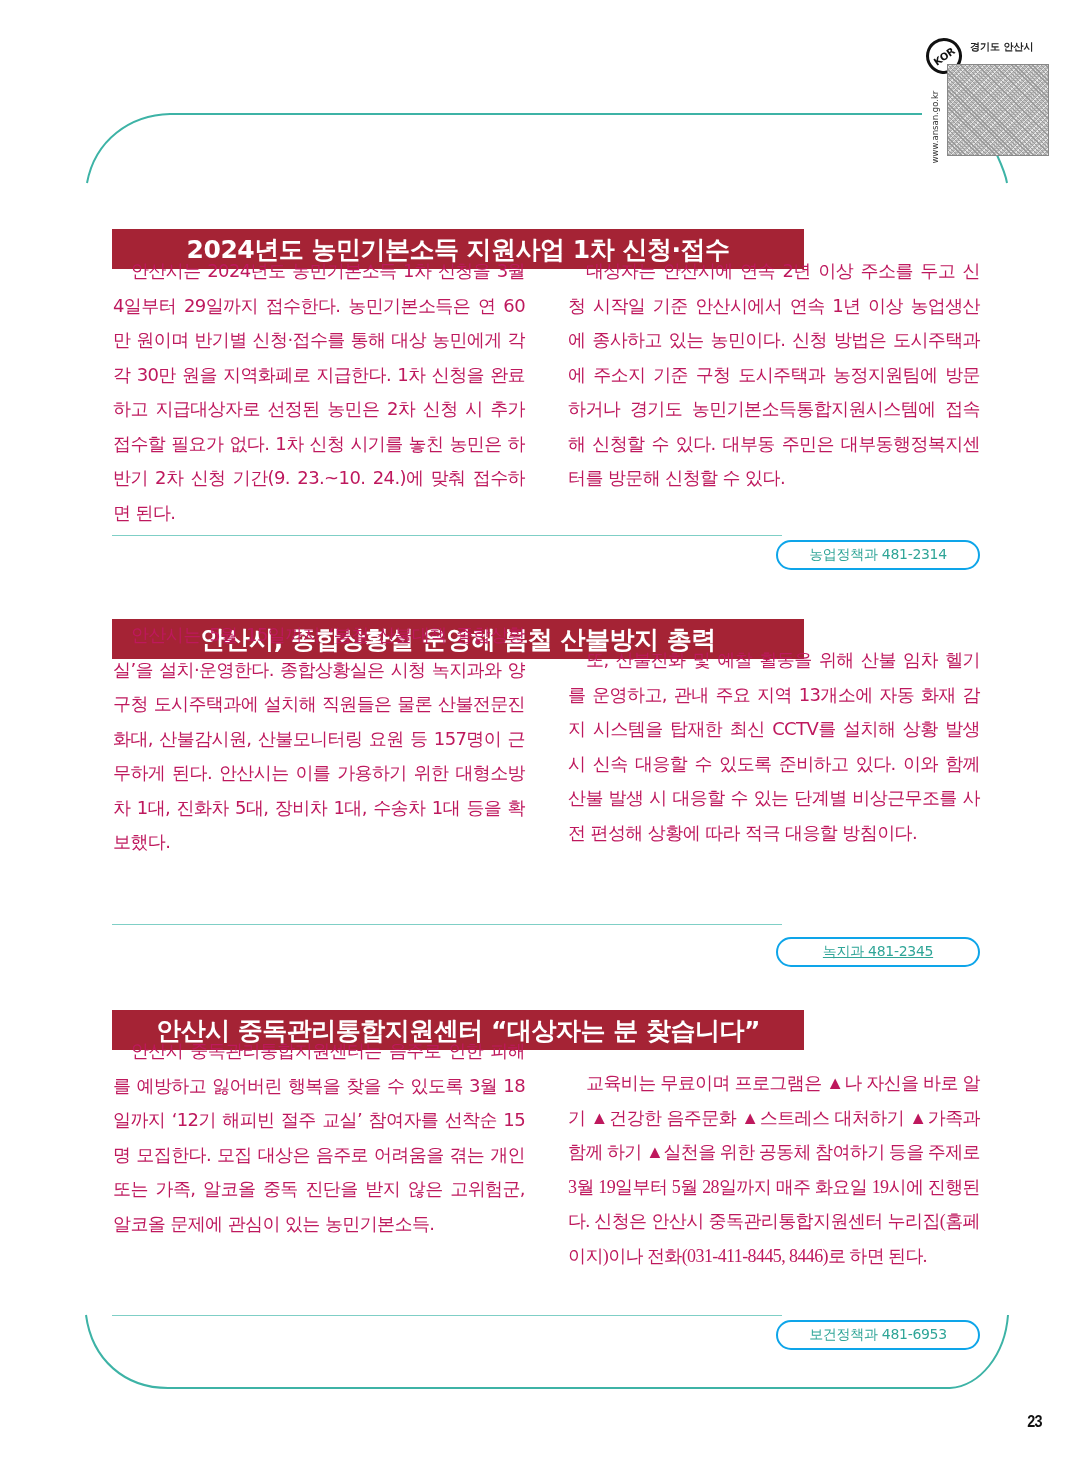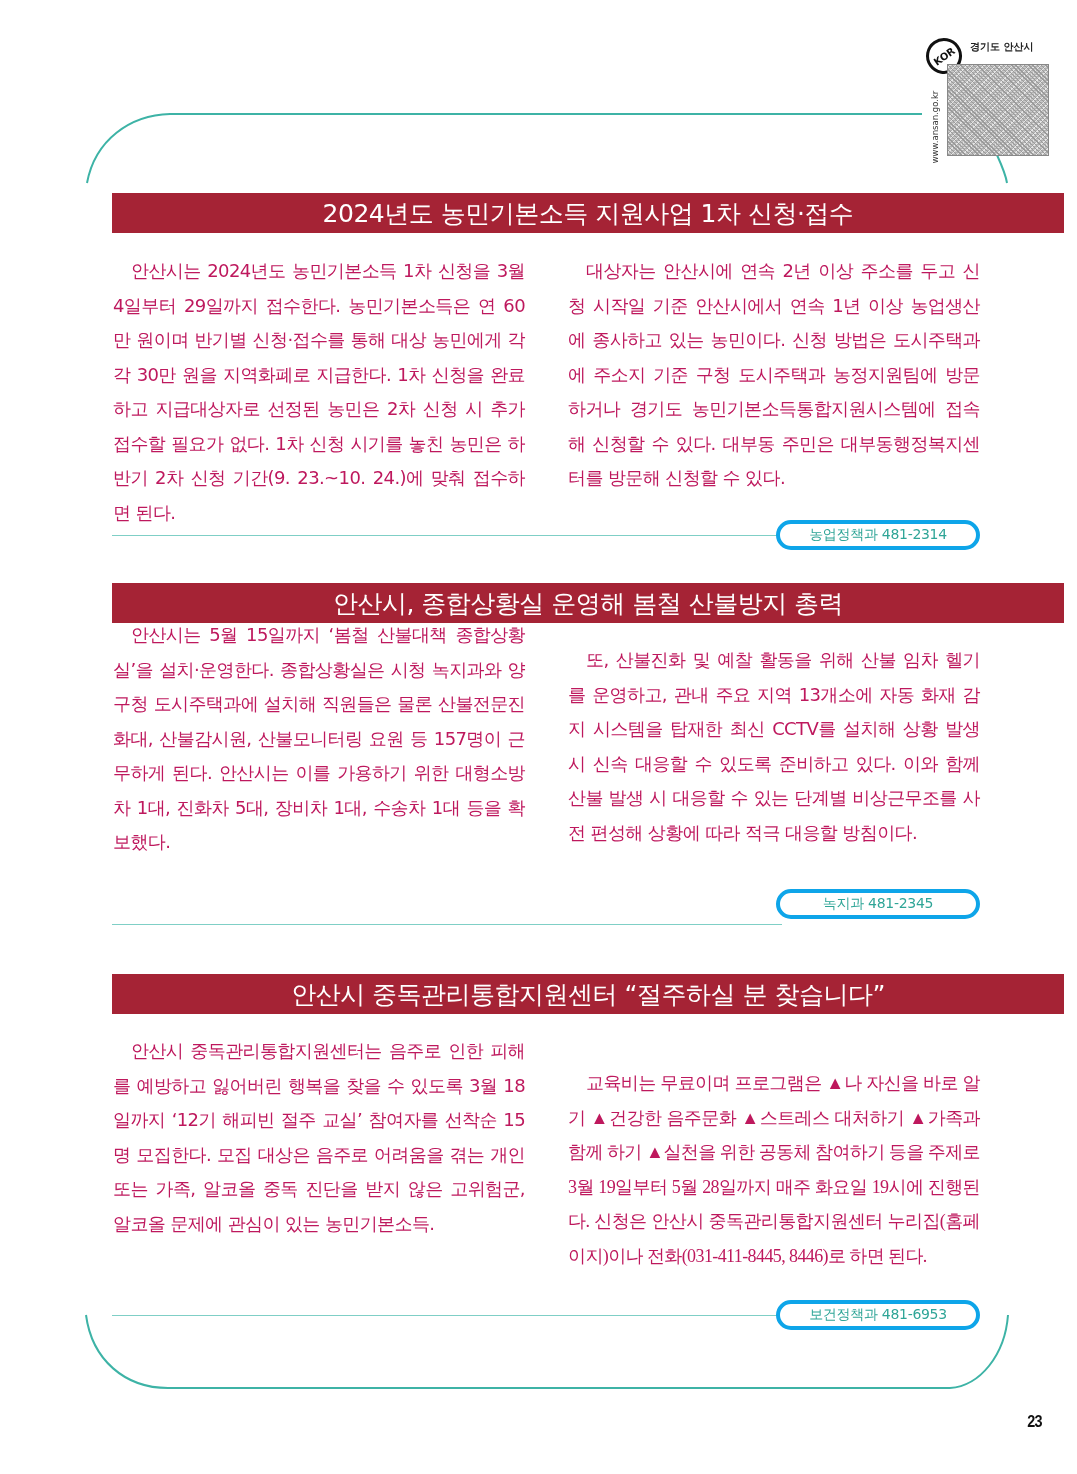--- a/index.html
+++ b/index.html
@@ -28,43 +28,44 @@
     border: 1px solid #888; box-sizing: border-box;
     background-color: #c8c8c8;
     background-image:
       repeating-linear-gradient(45deg, #9a9a9a 0 1px, transparent 1px 3px),
       repeating-linear-gradient(-45deg, #e6e6e6 0 1px, transparent 1px 4px),
       repeating-linear-gradient(0deg, #b0b0b0 0 1px, transparent 1px 2px);
   }
 
   
   .heading-bar {
-    position: absolute; left: 112px; width: 952px; height: 40px;
+    position: absolute; left: 112px; width: 692px; height: 40px;
     background: #a52335; color: #ffffff;
     display: flex; align-items: center; justify-content: center;
-    font-size: 25px; font-weight: normal; letter-spacing: -0.5px;
+    font-size: 25px; font-weight: bold; letter-spacing: -0.5px; margin-top: 36px;
   }
 
   
   .col {
     position: absolute; width: 412px;
     font-size: 18px; line-height: 34.5px; letter-spacing: -0.6px;
     text-align: justify; color: #be185d;
   }
   .col p { margin: 0; text-indent: 18px; }
   .col-left { left: 113px; }
   .col-right { left: 568px; }
 
   
   .contact-line { position: absolute; left: 112px; height: 1px; background: #7fcfc6; }
   .contact-pill {
     position: absolute; left: 776px; width: 204px; height: 30px;
-    border: 4px solid #0ea5e9; border-radius: 16px; box-sizing: border-box; background: #fff;
+    border: 2px solid #0ea5e9; border-radius: 16px; box-sizing: border-box; background: #fff;
     color: #2fa597; font-size: 14px; display: flex; align-items: center; justify-content: center;
     letter-spacing: -0.3px;
+    margin-top: 20px;
   }
 
   .page-number {
     position: absolute; left: 1026px; top: 1412px; font-size: 17px; font-weight: bold;
     color: #111; font-family: "Liberation Sans", sans-serif; letter-spacing: -1px; transform: scaleX(0.85);
   }
 </style>
 </head>
 <body>
 
@@ -95,23 +96,23 @@
 <div class="contact-pill" style="top:520px;">농업정책과 481-2314</div>
 
 <div class="heading-bar" style="top:583px;text-align:right;">안산시, 종합상황실 운영해 봄철 산불방지 총력</div>
 <div class="col col-left" style="top:618px;">
   <p>안산시는 5월 15일까지 ‘봄철 산불대책 종합상황실’을 설치·운영한다. 종합상황실은 시청 녹지과와 양 구청 도시주택과에 설치해 직원들은 물론 산불전문진화대, 산불감시원, 산불모니터링 요원 등 157명이 근무하게 된다. 안산시는 이를 가용하기 위한 대형소방차 1대, 진화차 5대, 장비차 1대, 수송차 1대 등을 확보했다.</p>
 </div>
 <div class="col col-right" style="top:643px;">
   <p>또, 산불진화 및 예찰 활동을 위해 산불 임차 헬기를 운영하고, 관내 주요 지역 13개소에 자동 화재 감지 시스템을 탑재한 최신 CCTV를 설치해 상황 발생 시 신속 대응할 수 있도록 준비하고 있다. 이와 함께 산불 발생 시 대응할 수 있는 단계별 비상근무조를 사전 편성해 상황에 따라 적극 대응할 방침이다.</p>
 </div>
 <div class="contact-line" style="top:924px; width:670px;"></div>
-<div class="contact-pill" style="top:889px;">녹지과 481-2345</div>
+<div class="contact-pill" style="top:917px;text-decoration:underline;">녹지과 481-2345</div>
 
-<div class="heading-bar" style="top:974px;">안산시 중독관리통합지원센터 “절주하실 분 찾습니다”</div>
+<div class="heading-bar" style="top:974px;">안산시 중독관리통합지원센터 “대상자는 분 찾습니다”</div>
 <div class="col col-left" style="top:1034px;">
   <p>안산시 중독관리통합지원센터는 음주로 인한 피해를 예방하고 잃어버린 행복을 찾을 수 있도록 3월 18일까지 ‘12기 해피빈 절주 교실’ 참여자를 선착순 15명 모집한다. 모집 대상은 음주로 어려움을 겪는 개인 또는 가족, 알코올 중독 진단을 받지 않은 고위험군, 알코올 문제에 관심이 있는 농민기본소득.</p>
 </div>
 <div class="col col-right" style="top:1066px;font-family:Liberation Serif, serif;">
   <p>교육비는 무료이며 프로그램은 ▲나 자신을 바로 알기 ▲건강한 음주문화 ▲스트레스 대처하기 ▲가족과 함께 하기 ▲실천을 위한 공동체 참여하기 등을 주제로 3월 19일부터 5월 28일까지 매주 화요일 19시에 진행된다. 신청은 안산시 중독관리통합지원센터 누리집(홈페이지)이나 전화(031-411-8445, 8446)로 하면 된다.</p>
 </div>
 <div class="contact-line" style="top:1315px; width:670px;"></div>
 <div class="contact-pill" style="top:1300px;text-align:right;">보건정책과 481-6953</div>
 
 <div class="page-number">23</div>

